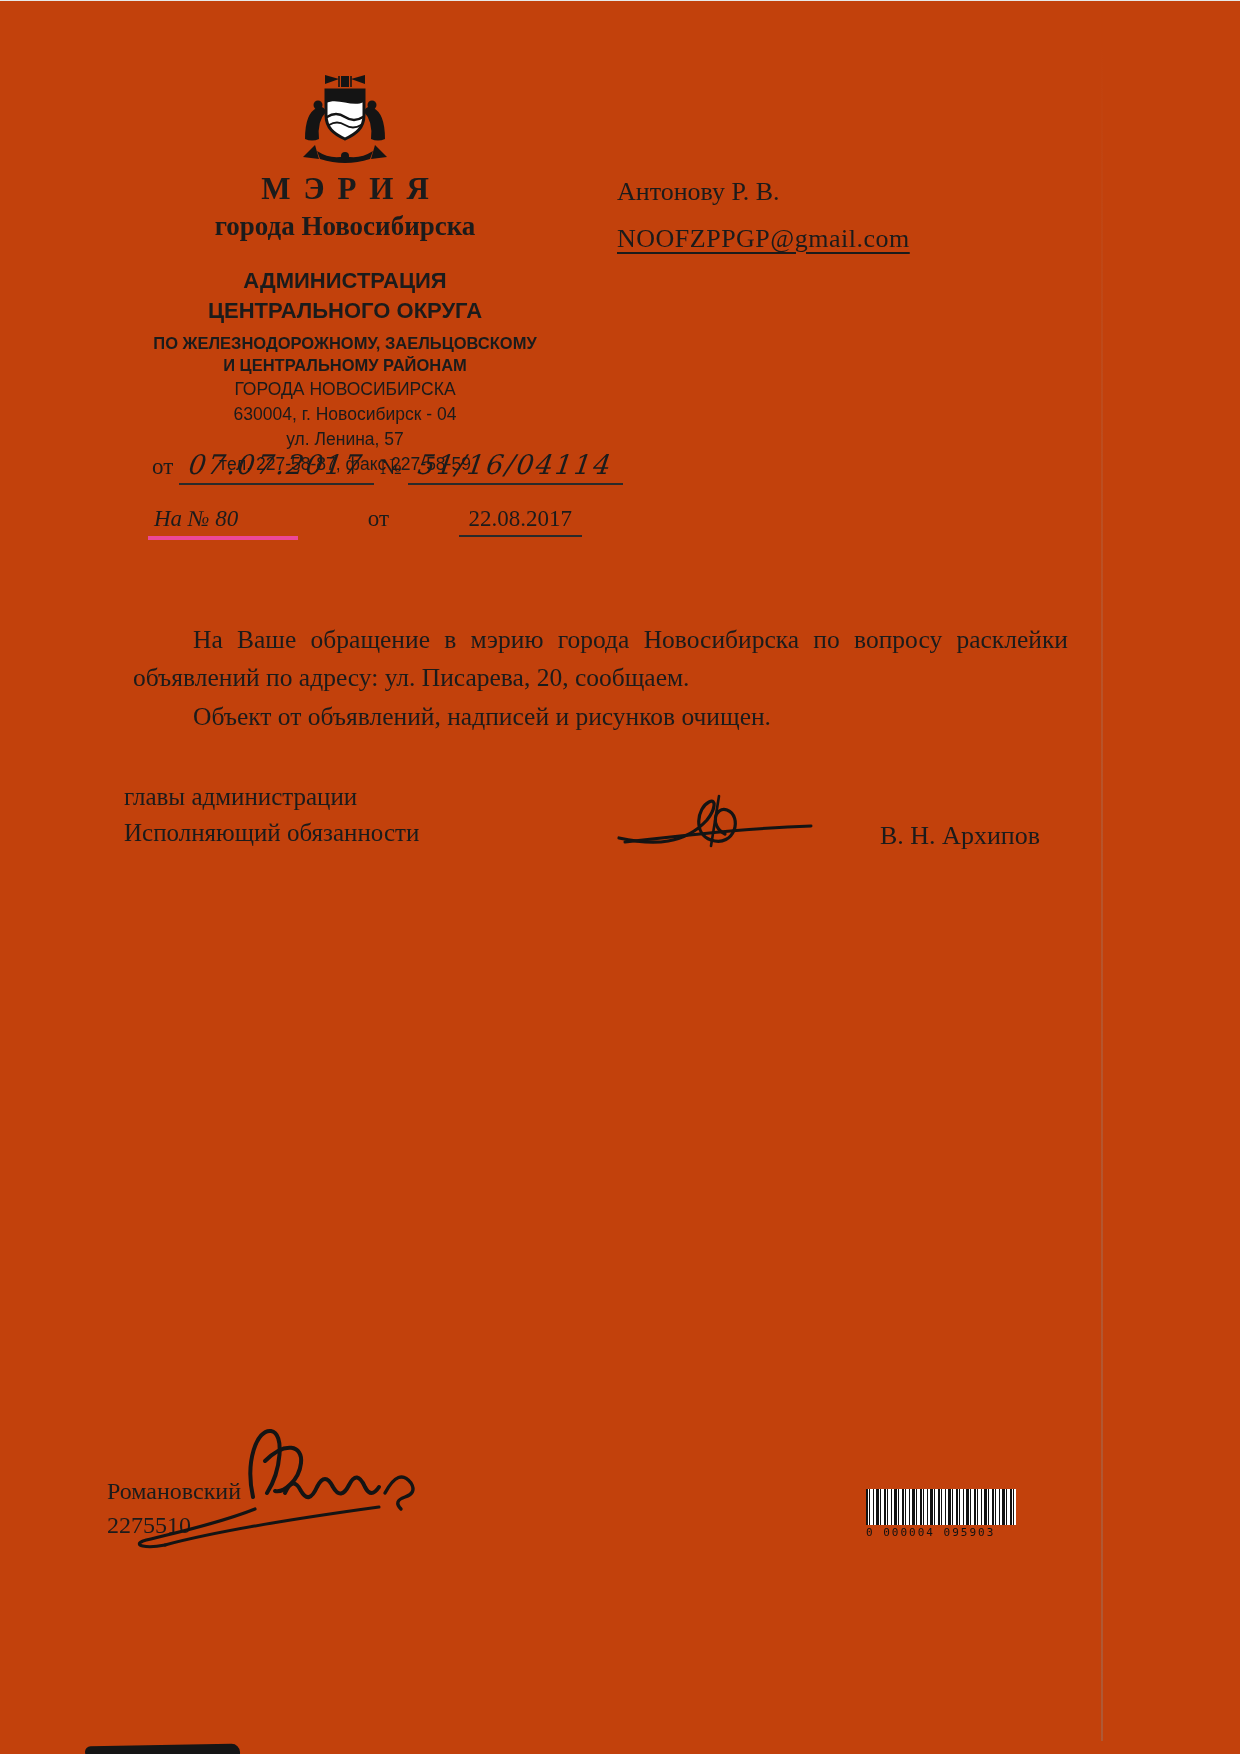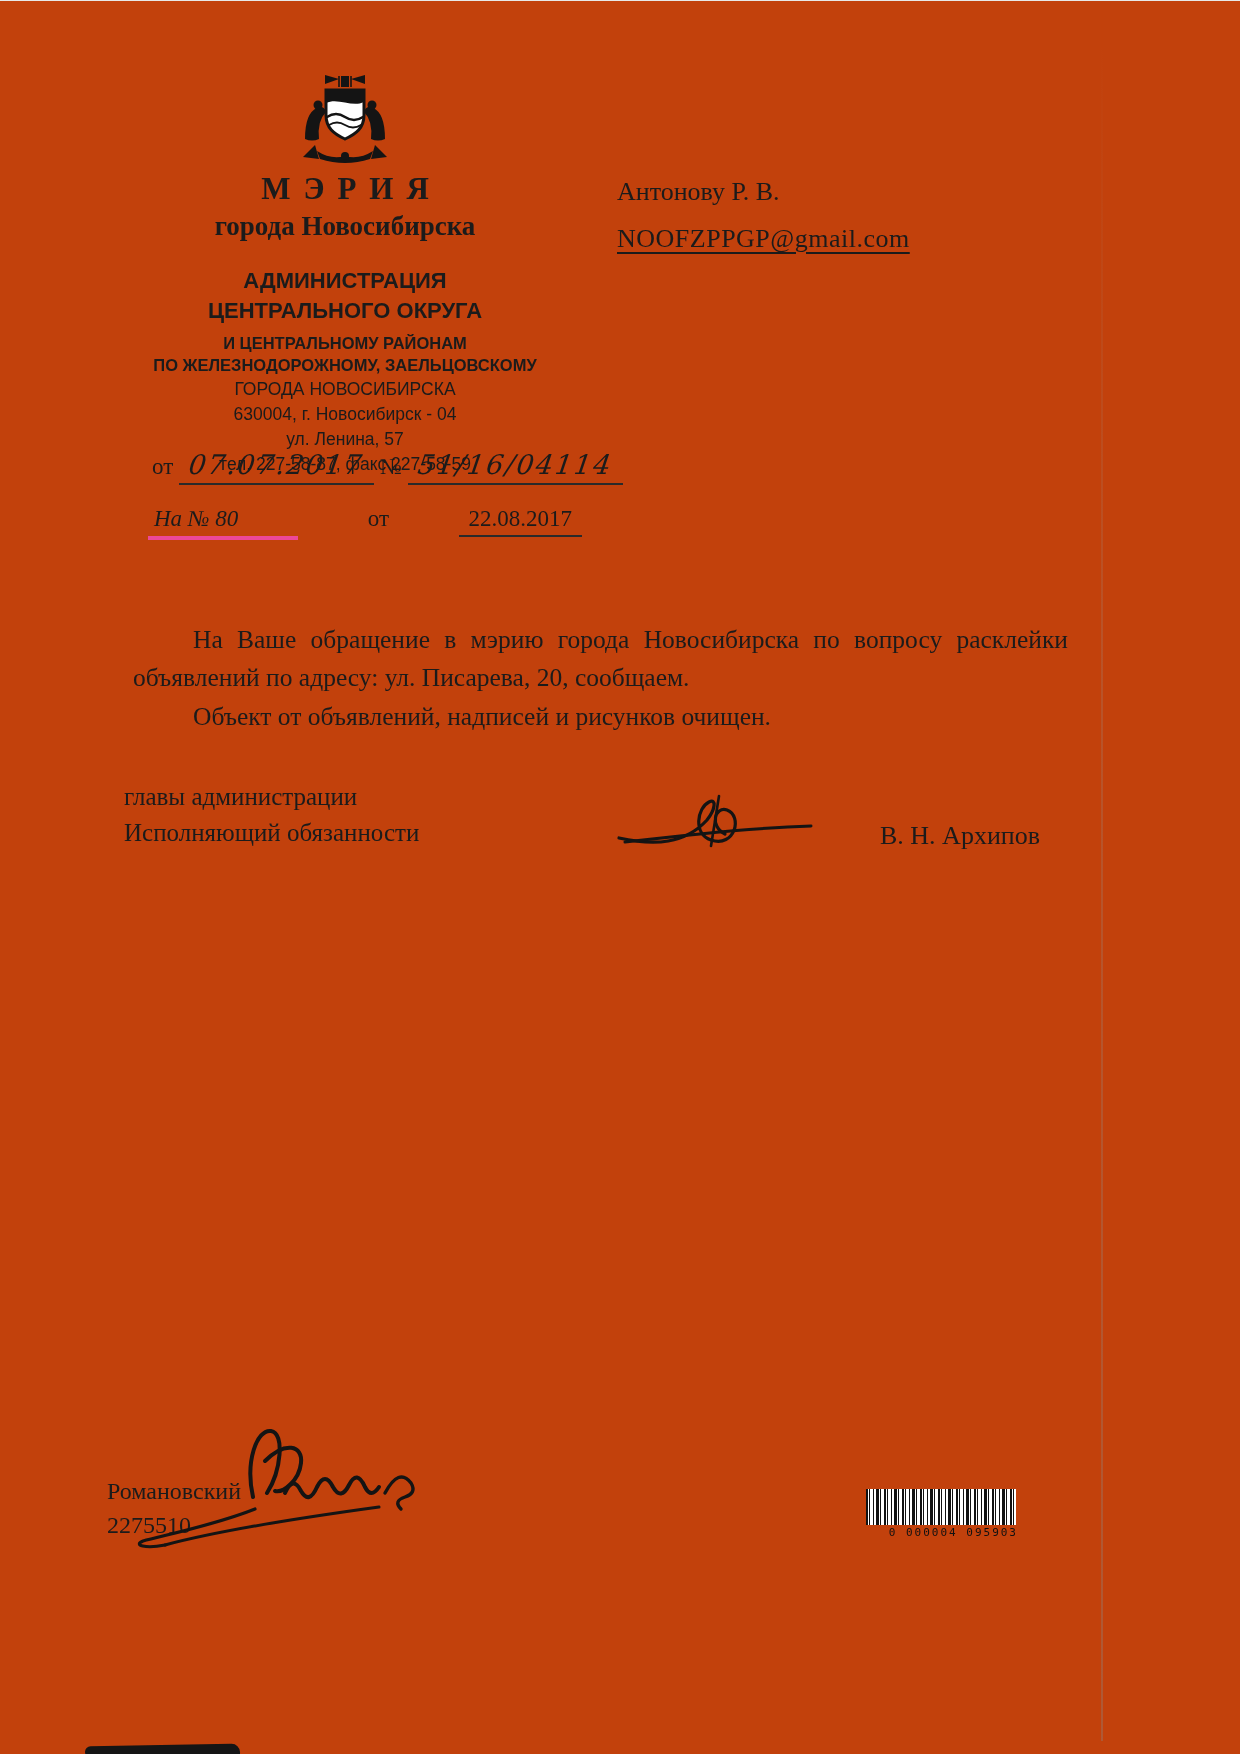--- a/index.html
+++ b/index.html
@@ -44,21 +44,21 @@
   .body-text{position:absolute;left:133px;top:620px;width:935px;font-size:25.5px;line-height:1.5;}
   .body-text p{margin:0;text-indent:60px;}
   .body-text p.justify{text-align:justify;}
   
   .signoff{position:absolute;left:124px;top:778px;font-size:25px;line-height:1.45;}
   .sig1{position:absolute;left:615px;top:785px;width:200px;height:80px;}
   .signer{position:absolute;left:880px;top:820px;font-size:26px;}
   
   .executor{position:absolute;left:107px;top:1474px;font-size:24px;line-height:1.4;}
   .sig2{position:absolute;left:135px;top:1400px;width:360px;height:150px;}
-  .barcode{position:absolute;left:866px;top:1488px;width:152px;text-align:right;}
+  .barcode{position:absolute;left:866px;top:1488px;width:152px;text-align:left;}
   .bars{
     width:150px;height:36px;
     background:repeating-linear-gradient(90deg,
       #111 0 2px,#fff 2px 3px,#111 3px 4px,#fff 4px 7px,
       #111 7px 8px,#fff 8px 10px,#111 10px 13px,#fff 13px 14px,
       #111 14px 15px,#fff 15px 18px);
   }
   .bar-digits{font-family:"DejaVu Sans Mono", monospace;font-size:11px;letter-spacing:2px;margin-top:1px;color:#111;}
   
   .artifact-line{position:absolute;left:1101px;top:40px;width:2px;height:1700px;
@@ -97,22 +97,22 @@
         <circle cx="50" cy="83" r="4" fill="#141414"></circle>
       </svg>
     </div>
     <div class="org1">МЭРИЯ</div>
     <div class="org2">города Новосибирска</div>
     <div class="dept">
       <div>АДМИНИСТРАЦИЯ</div>
       <div>ЦЕНТРАЛЬНОГО ОКРУГА</div>
     </div>
     <div class="districts">
+      <div>ПО ЖЕЛЕЗНОДОРОЖНОМУ, ЗАЕЛЬЦОВСКОМУ</div>
       <div>И ЦЕНТРАЛЬНОМУ РАЙОНАМ</div>
-      <div>ПО ЖЕЛЕЗНОДОРОЖНОМУ, ЗАЕЛЬЦОВСКОМУ</div>
     </div>
     <div class="addr">
       <div>ГОРОДА НОВОСИБИРСКА</div>
       <div>630004, г. Новосибирск - 04</div>
       <div>ул. Ленина, 57</div>
       <div>тел. 227-58-87, факс 227-58-59</div>
     </div>
   </div>
 
   <div class="recipient">

